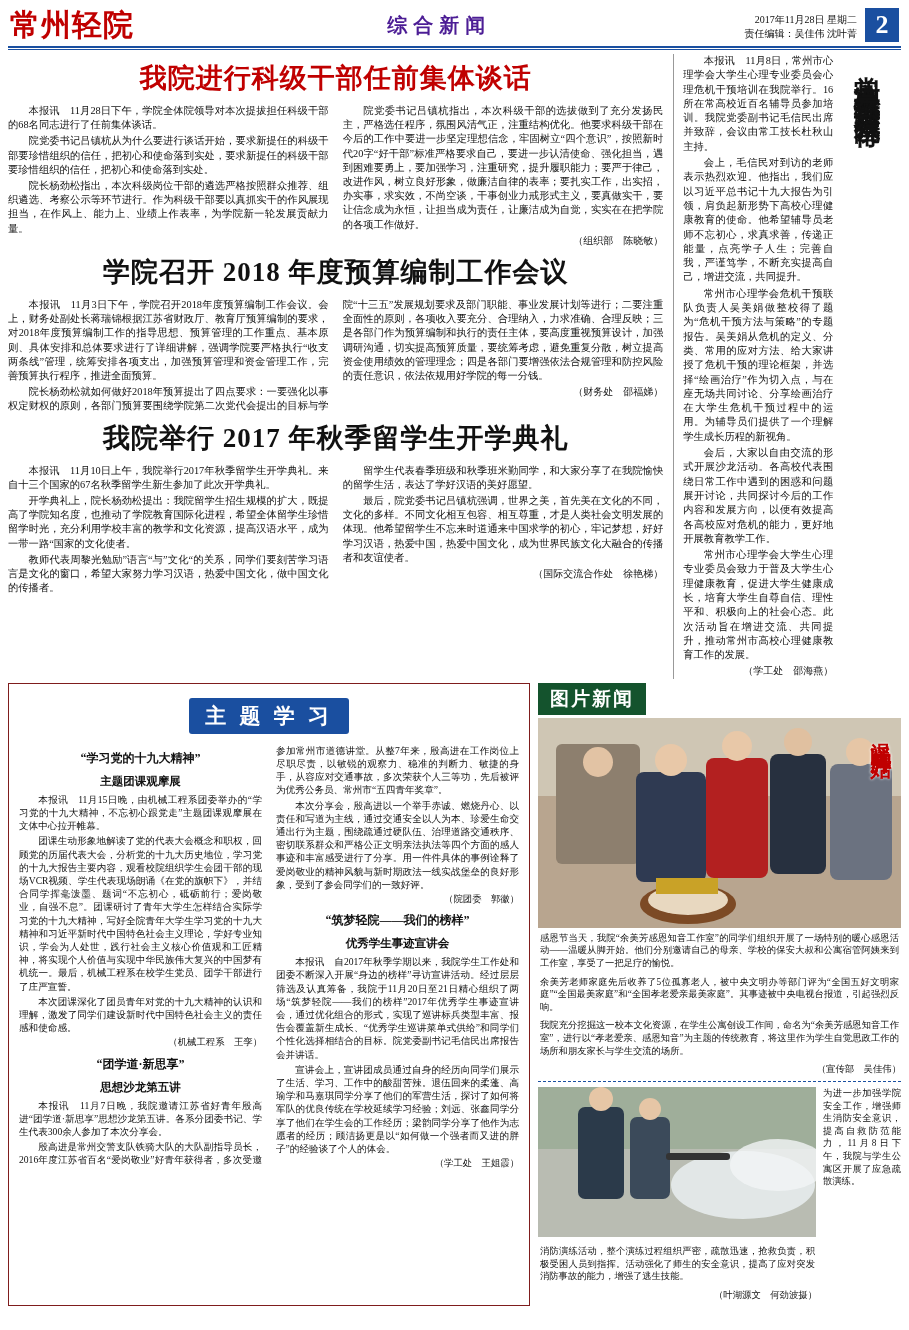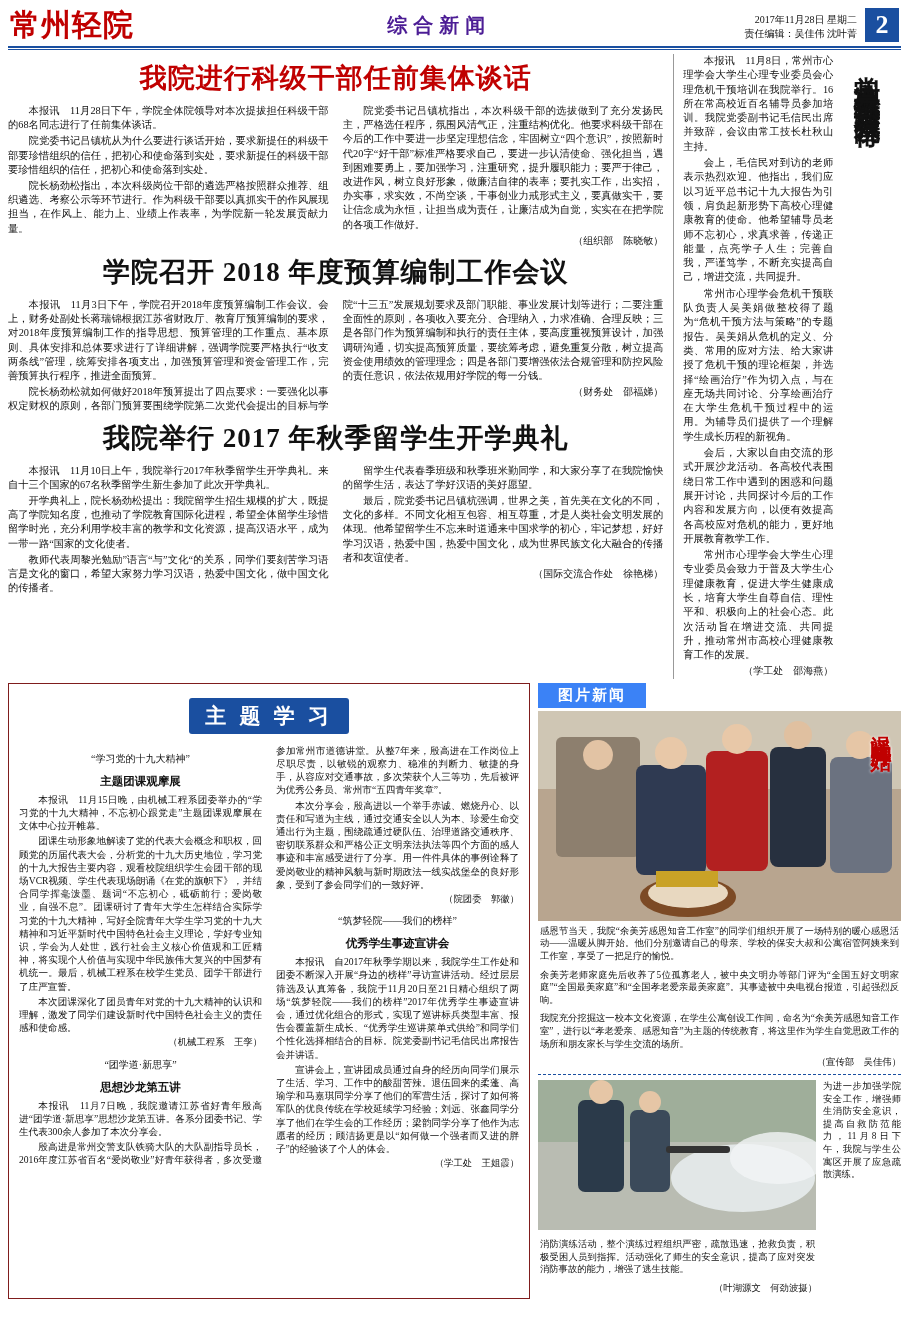--- a/index.html
+++ b/index.html
@@ -34,28 +34,28 @@
   .rcol-text{font-size:10.3px;line-height:14.3px;text-align:justify;width:150px;}
   .rcol-text p{margin:0 0 2px 0;text-indent:2em;}
 
   
   .bottom{display:flex;padding:4px 8px 6px 8px;box-sizing:border-box;}
   .bl{width:530px;border:1px solid #7f1d1d;box-sizing:border-box;padding:8px 10px;}
   .br{width:363px;margin-left:8px;}
 
   .theme-banner{display:flex;justify-content:center;align-items:center;margin:6px 0 10px 0;}
   .theme-badge{background:#1a4fa0;color:#fff;font-size:21px;font-weight:bold;letter-spacing:4px;padding:4px 16px;border-radius:3px;}
-  .sub-h{text-align:center;font-size:10px;font-weight:normal;line-height:17px;margin:6px 0 4px 0;}
+  .sub-h{text-align:center;font-size:12px;font-weight:bold;line-height:17px;margin:6px 0 4px 0;}
   .sub-h2{text-align:center;font-size:11.5px;font-weight:bold;line-height:16px;margin:6px 0 4px 0;}
   .bl-cols{column-count:2;column-gap:14px;font-size:9.6px;line-height:13.2px;text-align:justify;}
   .bl-cols p{margin:0 0 2px 0;text-indent:2em;}
   .sig-s{text-align:right;font-size:9.4px;margin:2px 0 4px 0;}
 
   
-  .pic-tab{background:#3b82f6;color:#fff;font-size:15px;font-weight:bold;padding:3px 20px;display:inline-block;letter-spacing:2px;}
+  .pic-tab{background:#14532d;color:#fff;font-size:19px;font-weight:bold;padding:3px 12px;display:inline-block;letter-spacing:2px;}
   .photo{position:relative;width:100%;overflow:hidden;}
   .cap{font-size:9.3px;line-height:12.6px;text-align:justify;margin:4px 2px 6px 2px;}
   .vcap{writing-mode:vertical-rl;text-orientation:upright;color:#c00000;font-size:21px;font-weight:bold;letter-spacing:3px;position:absolute;top:8px;right:6px;text-shadow:0 0 3px #fff;}
   .dash{border-top:1px dashed #1a4fa0;margin:5px 0;}
   .side-note{font-size:9.3px;line-height:12.6px;text-align:justify;}
 </style>
 </head>
 <body>
 
 <div class="page">

